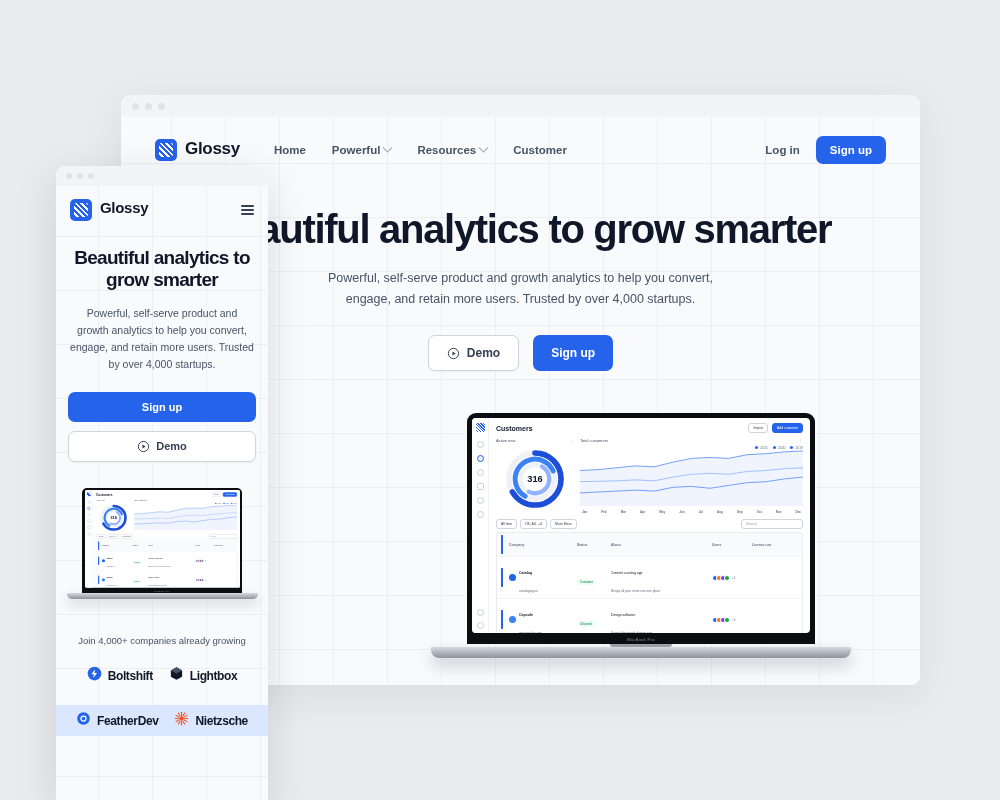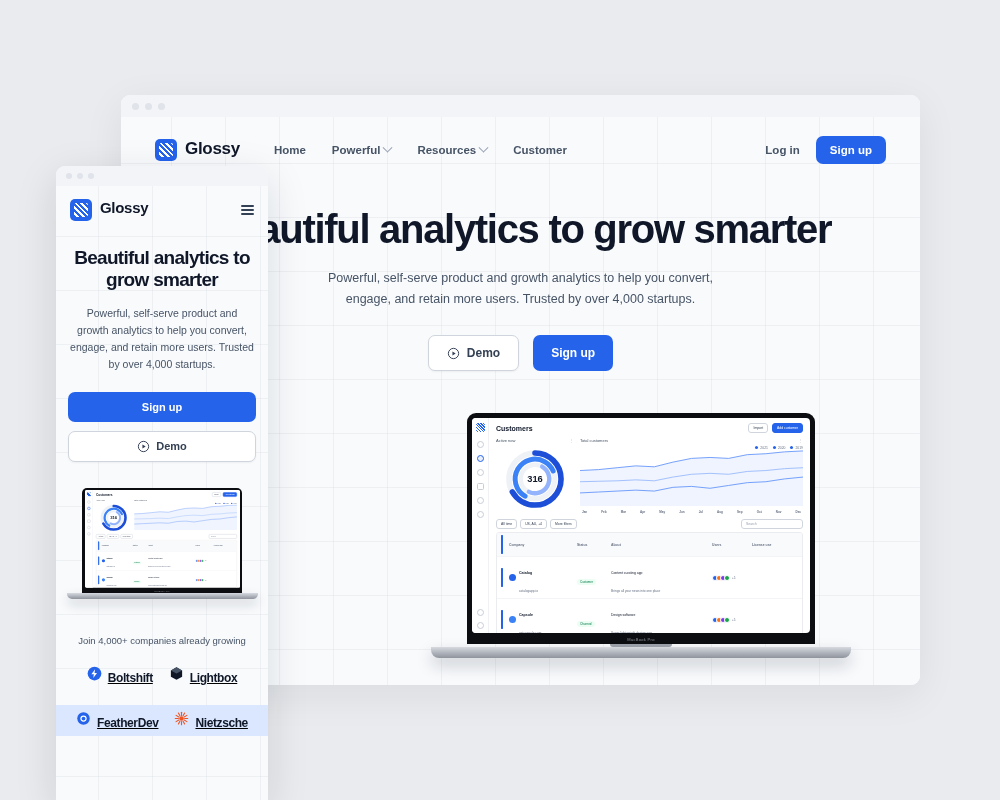--- a/index.html
+++ b/index.html
@@ -235,21 +235,21 @@
   .m-dash { transform: scale(.455); transform-origin: top left; width: 341px; height: 215px; }
   .m-dash-clip { width: 155px; height: 98px; overflow: hidden; }
 
   .m-social { position: relative; margin-top: 36px; text-align: center; }
   .m-social-title { font-size: 9.5px; color: #475466; }
   .logo-row {
     display: flex; justify-content: center; gap: 16px; margin-top: 14px;
     align-items: center; padding: 6px 0;
   }
   .logo-row.hl { background: #dbe7fe; }
-  .logo-item { display: flex; align-items: flex-end; gap: 6px; text-decoration: underline; }
+  .logo-item { display: flex; align-items: center; gap: 6px; }
   .logo-txt { font-size: 12px; font-weight: 700; color: #101828; letter-spacing: -.4px; }
 </style>
 </head>
 <body>
 
 <div class="stage">
 
   <div class="browser">
     <div class="browser-bar">
       <span class="dot"></span>

